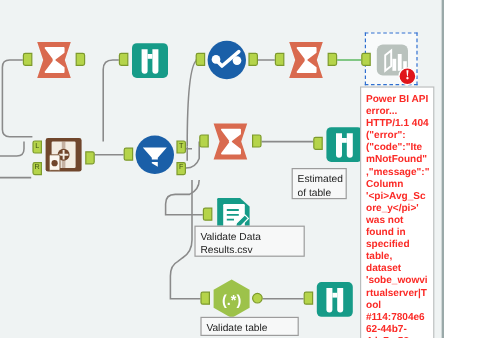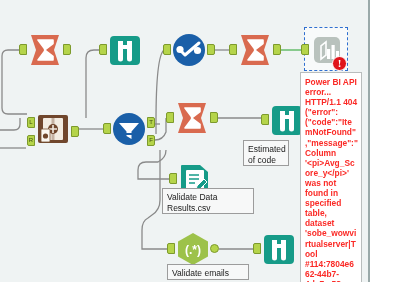--- a/index.html
+++ b/index.html
@@ -311,26 +311,26 @@
       <span class="port in"></span>
       <svg class="glyph" viewBox="0 0 34 34">
         <rect x="2" y="3" width="30" height="29" rx="4" fill="#169b88"></rect>
         <path d="M10 8 h5 v18 a2.5 2.5 0 0 1 -5 0 Z" fill="#ffffff"></path>
         <path d="M19 8 h5 v18 a2.5 2.5 0 0 1 -5 0 Z" fill="#ffffff"></path>
         <rect x="15" y="12" width="4" height="4" fill="#ffffff"></rect>
       </svg>
     </div>
 
     <div class="annot" style="left:243px; top:140px; width:46px; height:26px;">Estimated
-of code</div>
+of table</div>
 
     <div class="annot" style="left:162px; top:188px; width:92px; height:26px;">Validate Data
 Results.csv</div>
 
-    <div class="annot" style="left:167px; top:264px; width:82px; height:16px;">Validate emails</div>
+    <div class="annot" style="left:167px; top:264px; width:82px; height:16px;">Validate table</div>
 
     <div id="error-tooltip">Power BI API error... HTTP/1.1 404 ("error":("code":"ItemNotFound","message":"Column '&lt;pi&gt;Avg_Score_y&lt;/pi&gt;' was not found in specified table, dataset 'sobe_wowvirtualserver|Tool #114:7804e662-44b7-4de7-a58c-38c1b6a07ff8'"))</div>
 
   </div>
 
   <div id="canvas-divider"></div>
   <div id="right-gutter"></div>
 
 </div>
 

